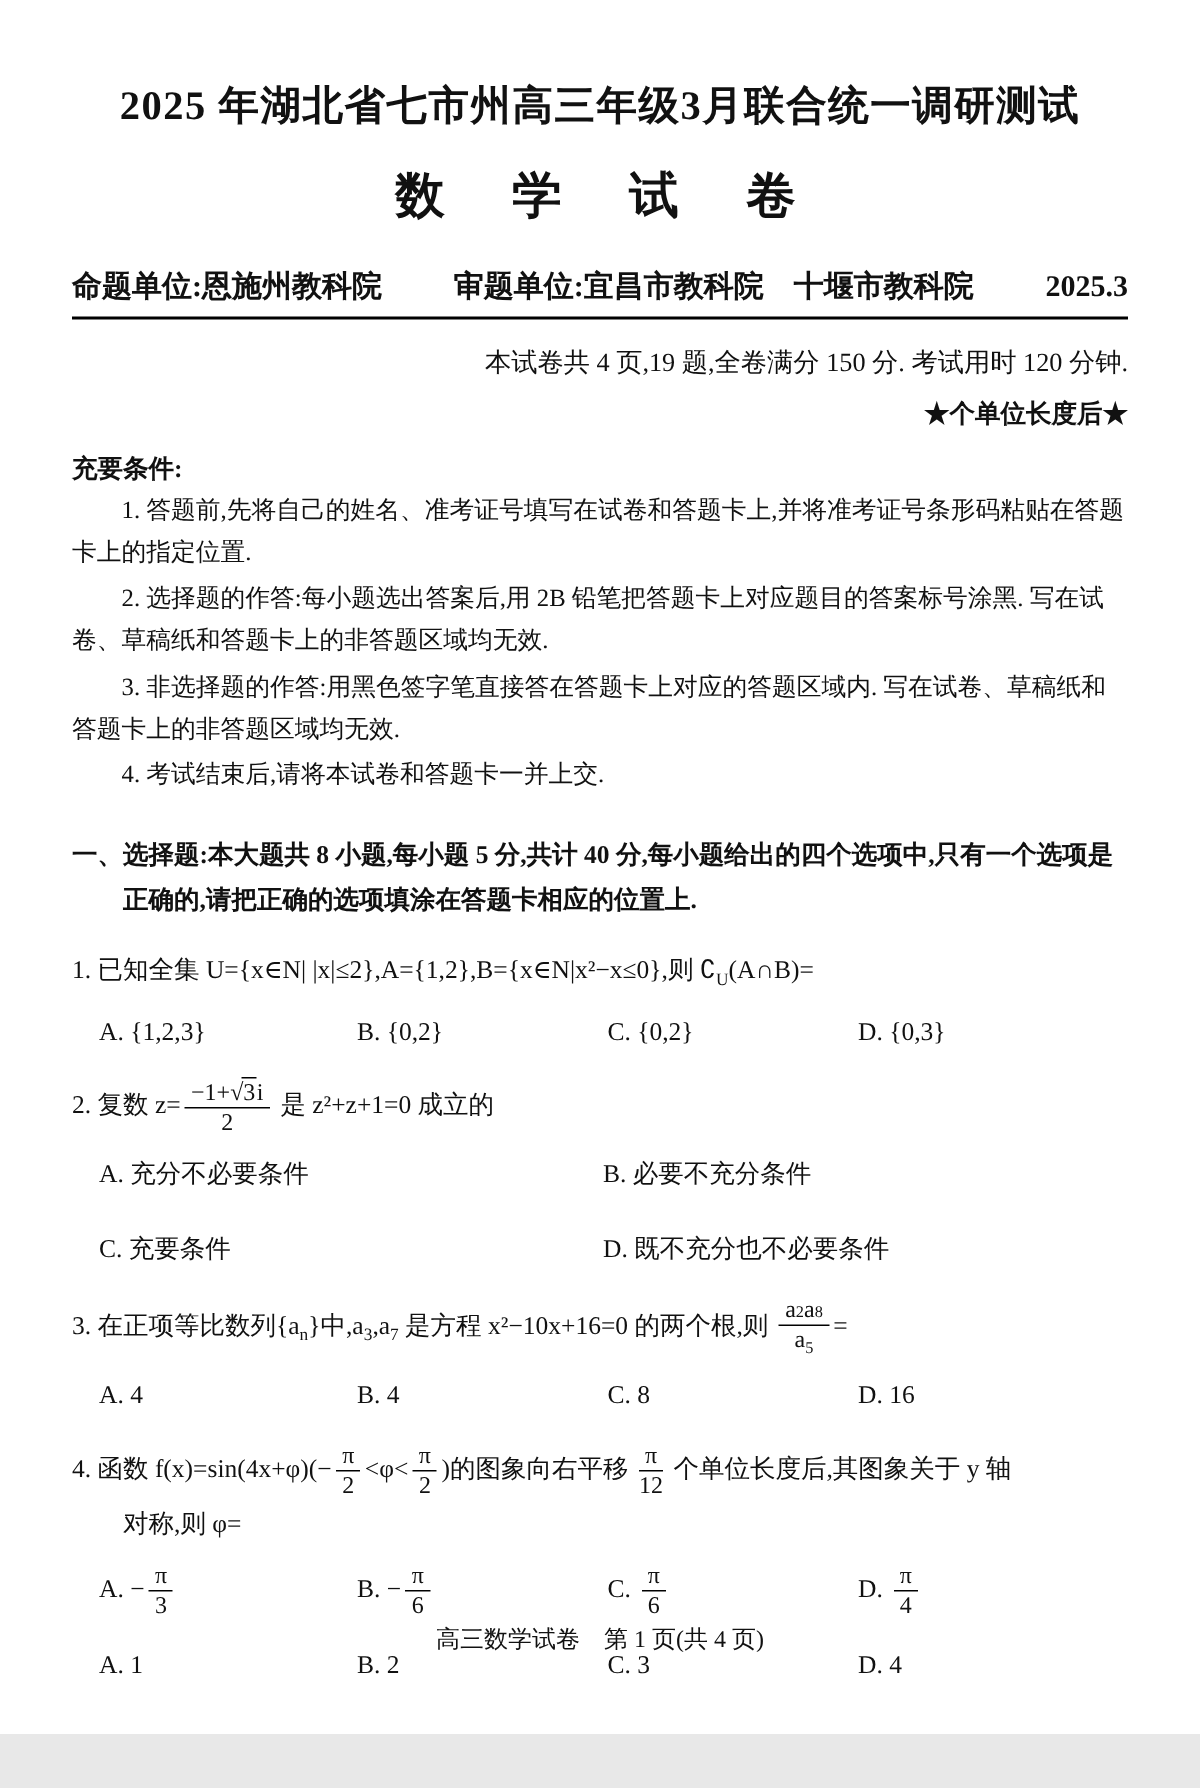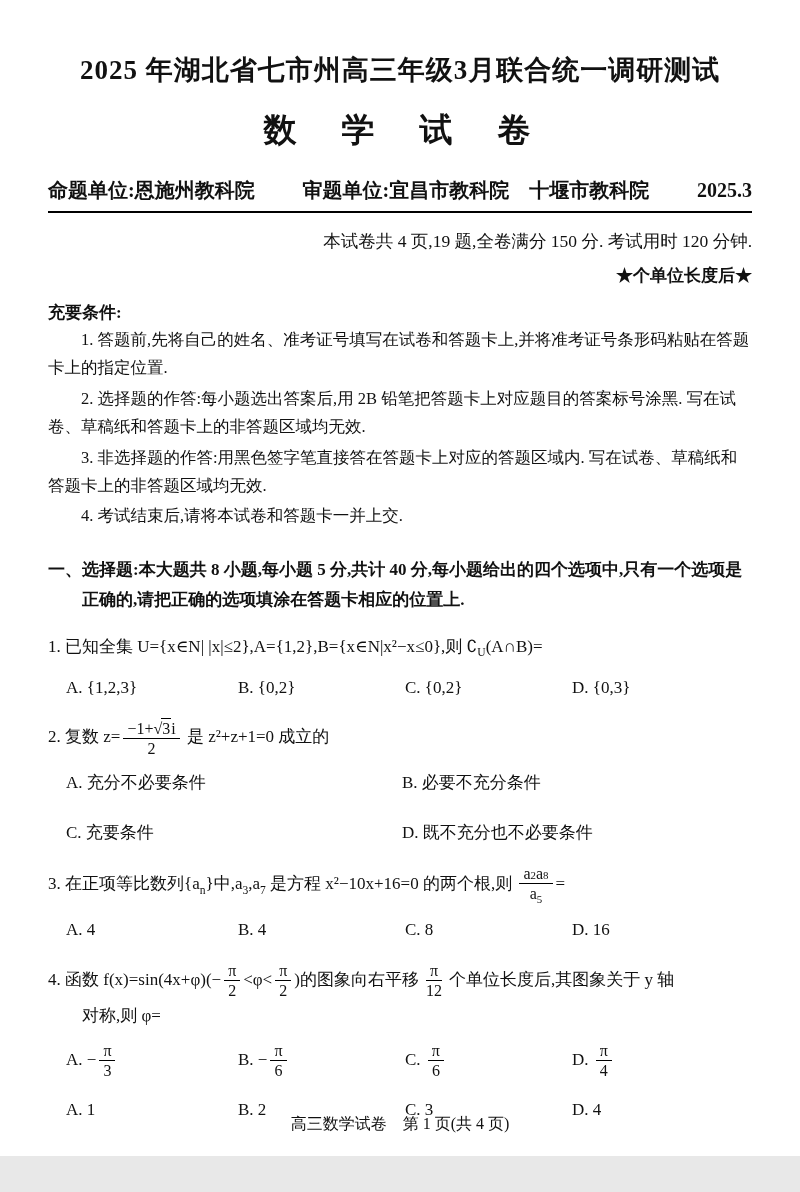--- a/index.html
+++ b/index.html
@@ -86,21 +86,21 @@
     padding: 0 4px;
   }
   .frac .den { padding: 0 4px; }
   .radicand { border-top: 1.2px solid #000; padding: 0 1px; }
   .sqrt-sign { margin-right: -1px; }
   .vec { font-weight: bold; font-style: italic; }
   sub { font-size: 0.68em; }
   .footer {
     position: absolute;
     left: 0; right: 0;
-    bottom: 21px;
+    bottom: 52px;
     text-align: center;
     font-size: 16px;
   }
 </style>
 </head>
 <body>
 
 <div class="page">
 
   <h1 class="exam-title">2025 年湖北省七市州高三年级3月联合统一调研测试</h1>

